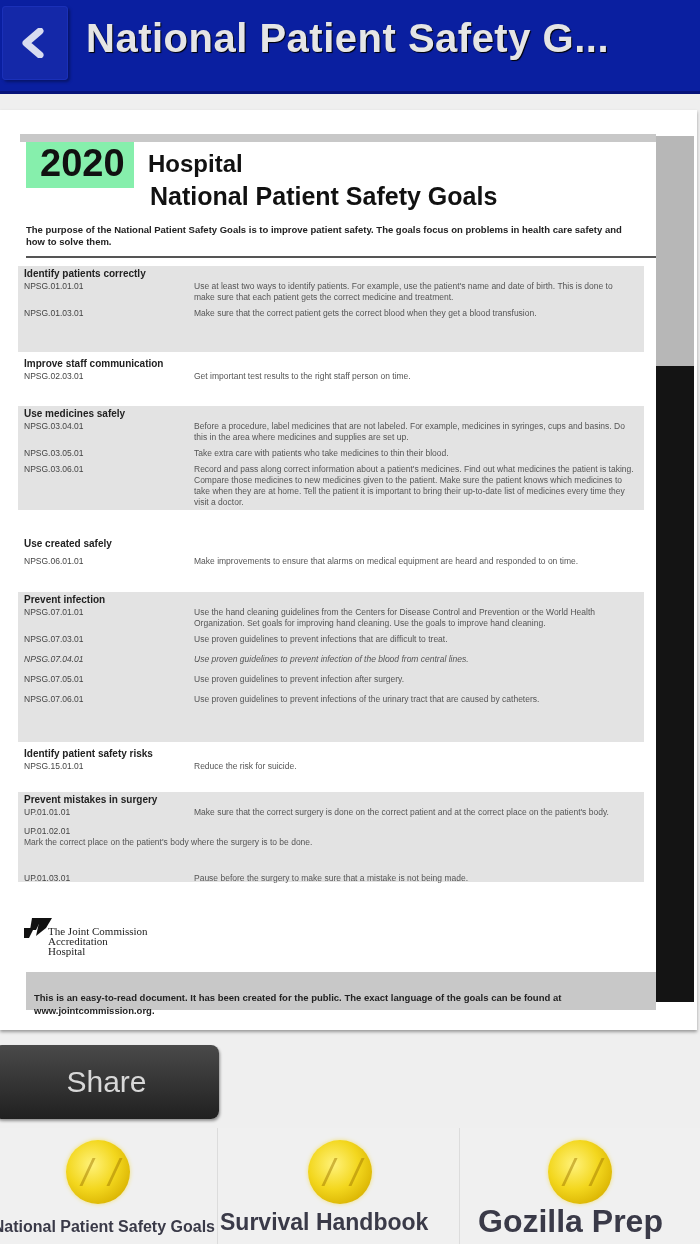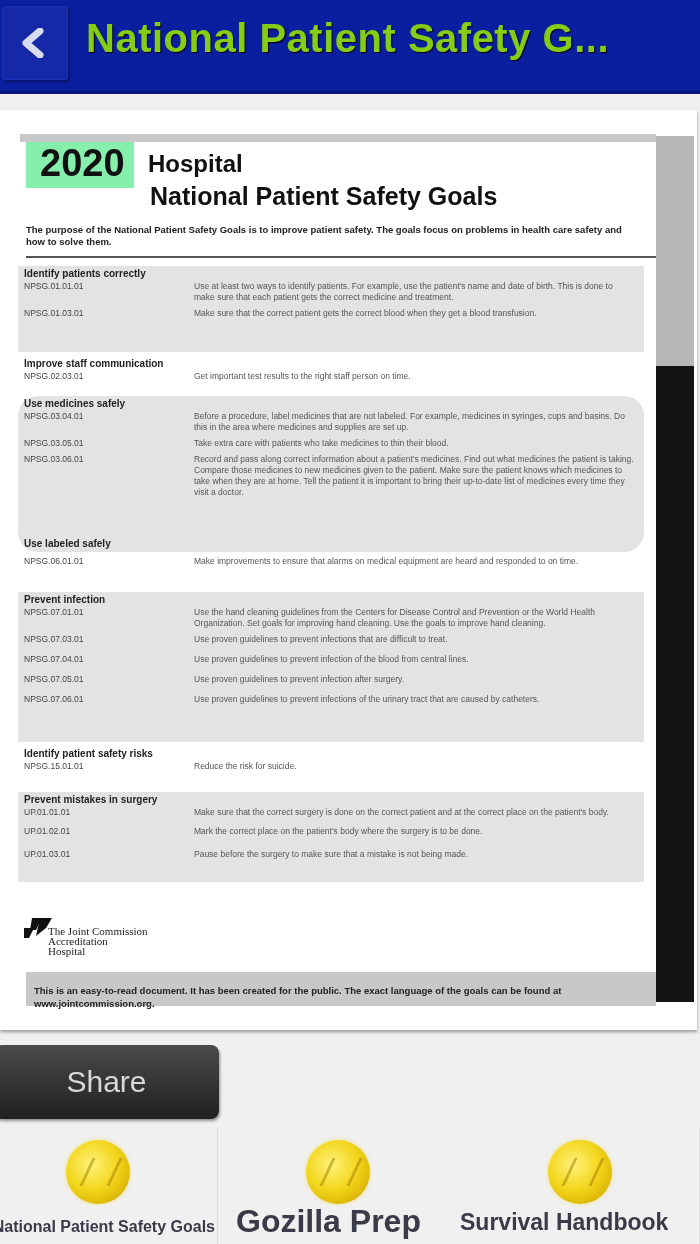--- a/index.html
+++ b/index.html
@@ -1,20 +1,20 @@
 <!DOCTYPE html>
 <html><head>
 <meta charset="utf-8">
 <style>
   * { box-sizing: border-box; margin: 0; padding: 0; }
   html, body { width: 700px; height: 1244px; overflow: hidden; background: #efefef; font-family: "Liberation Sans", sans-serif; }
   .navbar { position: absolute; left: 0; top: 0; width: 700px; height: 94px; background: #0a1fa0; border-bottom: 3px solid #06137a; }
   .back-btn { position: absolute; left: 2px; top: 6px; width: 66px; height: 74px; background: #1428a8; border-radius: 4px; box-shadow: inset 0 0 0 1px #1a30b8, 2px 2px 3px rgba(0,0,0,0.35); }
   .back-btn svg { position: absolute; left: 18px; top: 22px; }
-  .nav-title { position: absolute; left: 86px; top: 16px; font-size: 40px; font-weight: bold; color: #84cc16; white-space: nowrap; letter-spacing: 0.5px; text-shadow: 1px 1px 1px #000; }
+  .nav-title { position: absolute; left: 86px; top: 16px; font-size: 40px; font-weight: bold; color: #e5e5e5; white-space: nowrap; letter-spacing: 0.5px; text-shadow: 1px 1px 1px #000; }
 
   .doc-frame { position: absolute; left: 0; top: 110px; width: 697px; height: 920px; background: #fff; box-shadow: 0 2px 3px #999; }
   .doc-header-shadow { position: absolute; left: 20px; top: 24px; width: 636px; height: 8px; background: #c8c8c8; }
   .scroll-track { position: absolute; left: 656px; top: 26px; width: 38px; height: 866px; background: #b7b7b7; }
   .scroll-thumb { position: absolute; left: 656px; top: 256px; width: 38px; height: 636px; background: #141414; }
 
   .page { position: absolute; left: 16px; top: 30px; width: 640px; }
   .year-box { position: absolute; left: 10px; top: 2px; width: 108px; height: 46px; background: #86efac; }
   .year { position: absolute; left: 14px; top: 0; font-size: 38px; font-weight: bold; color: #111; }
   .h1 { position: absolute; left: 132px; top: 10px; font-size: 24px; font-weight: bold; color: #111; }
@@ -24,21 +24,21 @@
 
   .section { position: absolute; left: 2px; width: 626px; padding: 2px 6px 6px 6px; }
   .section.shaded { background: #e3e3e3; }
   .sec-title { font-size: 10px; font-weight: bold; color: #222; height: 13px; }
   .row { display: flex; font-size: 8.5px; line-height: 11px; color: #555; margin-bottom: 5px; }
   .row .code { width: 170px; flex-shrink: 0; color: #444; }
   .row .text { width: 440px; }
 
   .logo { position: absolute; left: 8px; top: 776px; }
   .logo-text { position: absolute; left: 24px; top: 10px; font-family: "Liberation Serif", serif; font-size: 11px; line-height: 10px; color: #222; white-space: nowrap; }
-  .footer-note { position: absolute; left: 10px; top: 832px; width: 630px; height: 34px; background: #c8c8c8; padding: 12px 8px; font-size: 9.5px; line-height: 13px; font-weight: bold; color: #222; }
+  .footer-note { position: absolute; left: 10px; top: 832px; width: 630px; height: 34px; background: #c8c8c8; padding: 19px 8px; font-size: 9.5px; line-height: 13px; font-weight: bold; color: #222; }
 
   .share-btn { position: absolute; left: -6px; top: 1045px; width: 225px; height: 74px; background: linear-gradient(#4a4a4a, #202020); border-radius: 8px; box-shadow: 1px 2px 3px rgba(0,0,0,0.4); color: #d8d8d8; font-size: 30px; text-align: center; line-height: 74px; }
 
   .tabbar { position: absolute; left: 0; top: 1128px; width: 700px; height: 116px; background: #f0f0f0; display: flex; }
   .tab { position: relative; height: 116px; border-right: 1px solid #dcdcdc; overflow: hidden; }
   .tab .medal { position: absolute; top: 12px; width: 64px; height: 64px; border-radius: 50%; background: radial-gradient(circle at 40% 38%, #fff27a 0%, #f3d71e 45%, #d9b200 80%, #c9a000 100%); box-shadow: 0 0 4px #f1e07a; }
   .tab .medal::after { content: ""; position: absolute; left: 20px; top: 18px; width: 24px; height: 28px; border-left: 3px solid rgba(160,120,0,0.5); border-right: 3px solid rgba(160,120,0,0.5); transform: skewX(-25deg); }
   .tab .label { position: absolute; bottom: 8px; font-weight: bold; color: #3a3a48; white-space: nowrap; }
 </style>
 </head>
@@ -80,55 +80,55 @@
     </div>
 
     <div class="section" style="top:216px; height:38px;">
       <div class="sec-title">Improve staff communication</div>
       <div class="row">
         <span class="code">NPSG.02.03.01</span>
         <span class="text">Get important test results to the right staff person on time.</span>
       </div>
     </div>
 
-    <div class="section shaded" style="top:256px; height:156px;border-radius:20px;">
+    <div class="section shaded" style="top:266px; height:104px;">
       <div class="sec-title">Use medicines safely</div>
       <div class="row">
         <span class="code">NPSG.03.04.01</span>
         <span class="text">Before a procedure, label medicines that are not labeled. For example, medicines in syringes, cups and basins. Do this in the area where medicines and supplies are set up.</span>
       </div>
       <div class="row">
         <span class="code">NPSG.03.05.01</span>
         <span class="text">Take extra care with patients who take medicines to thin their blood.</span>
       </div>
       <div class="row">
         <span class="code">NPSG.03.06.01</span>
         <span class="text">Record and pass along correct information about a patient's medicines. Find out what medicines the patient is taking. Compare those medicines to new medicines given to the patient. Make sure the patient knows which medicines to take when they are at home. Tell the patient it is important to bring their up-to-date list of medicines every time they visit a doctor.</span>
       </div>
     </div>
 
     <div class="section" style="top:396px; height:52px;">
-      <div class="sec-title">Use labeled safely</div>
+      <div class="sec-title">Use created safely</div>
       <div class="row" style="margin-top:5px;">
         <span class="code">NPSG.06.01.01</span>
         <span class="text">Make improvements to ensure that alarms on medical equipment are heard and responded to on time.</span>
       </div>
     </div>
 
     <div class="section shaded" style="top:452px; height:150px;">
       <div class="sec-title">Prevent infection</div>
       <div class="row">
         <span class="code">NPSG.07.01.01</span>
         <span class="text">Use the hand cleaning guidelines from the Centers for Disease Control and Prevention or the World Health Organization. Set goals for improving hand cleaning. Use the goals to improve hand cleaning.</span>
       </div>
       <div class="row" style="margin-bottom:9px;">
         <span class="code">NPSG.07.03.01</span>
         <span class="text">Use proven guidelines to prevent infections that are difficult to treat.</span>
       </div>
-      <div class="row" style="margin-bottom:9px;">
+      <div class="row" style="margin-bottom:9px;font-style:italic;">
         <span class="code">NPSG.07.04.01</span>
         <span class="text">Use proven guidelines to prevent infection of the blood from central lines.</span>
       </div>
       <div class="row" style="margin-bottom:9px;align-items:flex-end;">
         <span class="code">NPSG.07.05.01</span>
         <span class="text">Use proven guidelines to prevent infection after surgery.</span>
       </div>
       <div class="row">
         <span class="code">NPSG.07.06.01</span>
         <span class="text">Use proven guidelines to prevent infections of the urinary tract that are caused by catheters.</span>
@@ -142,21 +142,21 @@
         <span class="text">Reduce the risk for suicide.</span>
       </div>
     </div>
 
     <div class="section shaded" style="top:652px; height:90px;">
       <div class="sec-title">Prevent mistakes in surgery</div>
       <div class="row" style="margin-bottom:8px;">
         <span class="code">UP.01.01.01</span>
         <span class="text">Make sure that the correct surgery is done on the correct patient and at the correct place on the patient's body.</span>
       </div>
-      <div class="row" style="margin-bottom:12px;">
+      <div class="row" style="margin-bottom:25px;flex-direction:column;">
         <span class="code">UP.01.02.01</span>
         <span class="text">Mark the correct place on the patient's body where the surgery is to be done.</span>
       </div>
       <div class="row">
         <span class="code">UP.01.03.01</span>
         <span class="text">Pause before the surgery to make sure that a mistake is not being made.</span>
       </div>
     </div>
 
     <div class="logo">
@@ -176,21 +176,21 @@
   </div>
 </div>
 
 <div class="share-btn">Share</div>
 
 <div class="tabbar">
   <div class="tab" style="width:218px;">
     <div class="medal" style="left:66px;"></div>
     <div class="label" style="right:2px; font-size:16px;">National Patient Safety Goals</div>
   </div>
+  <div class="tab" style="width:242px;">
+    <div class="medal" style="left:90px;"></div>
+    <div class="label" style="left:2px; font-size:23px;">Survival Handbook</div>
+  </div>
   <div class="tab" style="width:240px; border-right:none;">
     <div class="medal" style="left:88px;"></div>
     <div class="label" style="left:18px; font-size:32px; bottom:4px;">Gozilla Prep</div>
   </div>
-  <div class="tab" style="width:242px;">
-    <div class="medal" style="left:90px;"></div>
-    <div class="label" style="left:2px; font-size:23px;">Survival Handbook</div>
-  </div>
 </div>
 
 </body></html>

